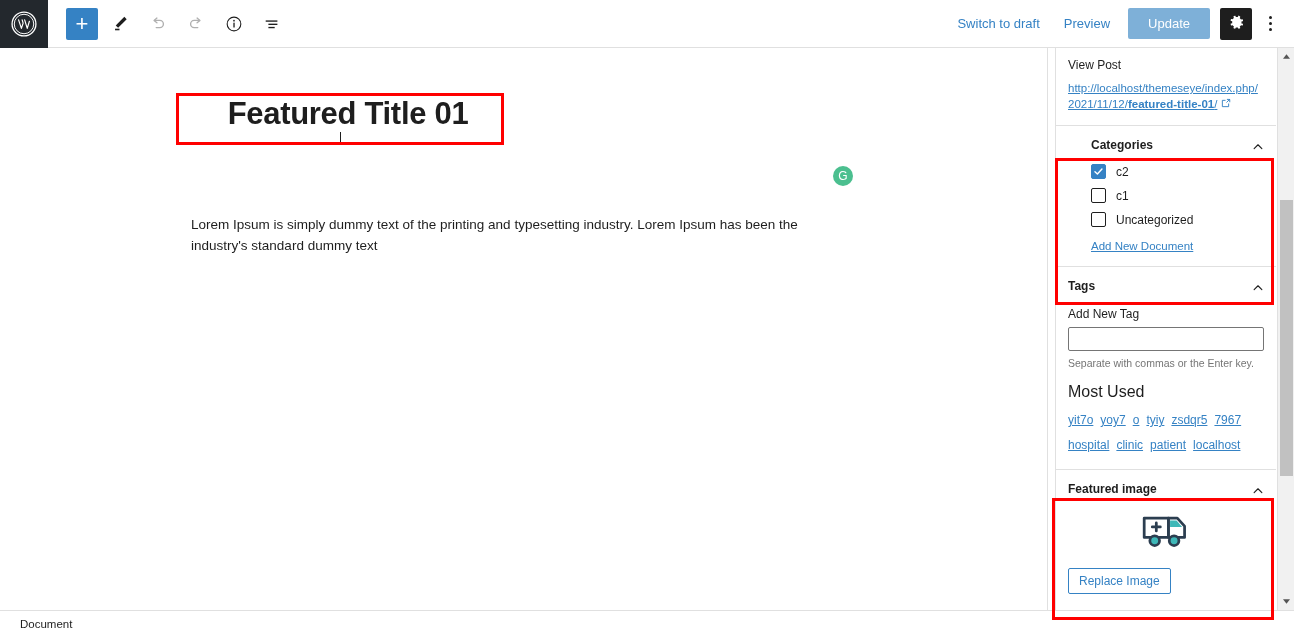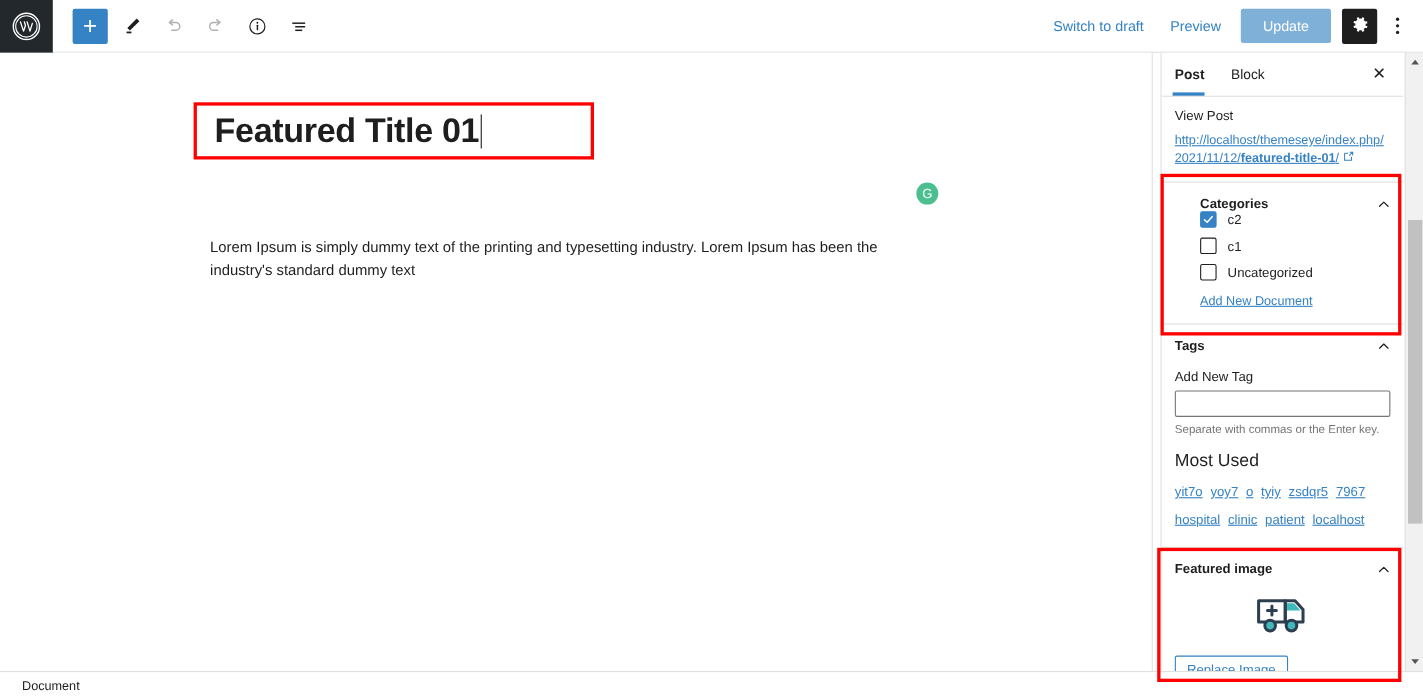--- a/index.html
+++ b/index.html
@@ -62,24 +62,24 @@
 
   
   .canvas {
     position: absolute; top: 48px; left: 0;
     width: 1047px; height: 562px;
     background: #ffffff;
     overflow: hidden;
   }
   .title-wrap {
     position: absolute; left: 176px; top: 45px;
-    width: 364px; height: 52px;
+    width: 328px; height: 52px;
     border: 3px solid #ff0000;
     background: #fff;
-    display: flex; align-items: center;
+    display: flex; align-items: center; flex-direction: column;
   }
   .post-title {
     font-size: 31px; font-weight: bold; color: #1e1e1e;
     letter-spacing: -0.3px; padding-left: 16px; white-space: nowrap;
     font-family: "Liberation Sans", sans-serif;
   }
   .caret {
     display: inline-block; width: 1px; height: 31px; background: #1e1e1e;
     vertical-align: middle; margin-left: 1px;
   }
@@ -137,21 +137,21 @@
 
   
   .panel { border-top: 1px solid #e0e0e0; padding: 12px; position: relative; }
   .panel-head {
     display: flex; align-items: center; justify-content: space-between;
     cursor: pointer;
   }
   .panel-title { font-size: 12px; font-weight: bold; color: #1e1e1e; }
   .chev { width: 12px; height: 12px; }
 
-  .cat-list { }
+  .cat-list { margin-top: 12px; }
   .cat-row { display: flex; align-items: center; margin-bottom: 9px; cursor: pointer; }
   .cbox {
     width: 15px; height: 15px; border: 1.5px solid #1e1e1e; border-radius: 2px;
     background: #fff; flex: 0 0 15px; display: flex; align-items: center; justify-content: center;
   }
   .cbox.checked { background: #3582c4; border-color: #3582c4; }
   .cat-name { font-size: 12px; color: #1e1e1e; margin-left: 10px; }
   .add-link {
     display: inline-block; margin-top: 2px; font-size: 11.5px;
     color: #3582c4; text-decoration: underline; cursor: pointer;
@@ -314,25 +314,20 @@
 
     <div class="grammarly">
       <span>G</span>
     </div>
   </div>
 
   <div class="sb-divider"></div>
 
   <div class="sidebar">
 
-    <div class="sb-tabs">
-      <button class="sb-tab active">Post</button>
-      <button class="sb-tab">Block</button>
-      <button class="sb-close">✕</button>
-    </div>
 
     <div class="sb-section">
       <div class="sb-label">View Post</div>
       <div class="sb-url"><span>http://localhost/themeseye/index.php/2021/11/12/</span><b>featured-title-01</b><span>/</span><span class="ext-icon"><svg width="11" height="11" viewBox="0 0 14 14">
               <path d="M3 3 H7 M3 3 V11 H11 V7" fill="none" stroke="#3582c4" stroke-width="1.2"></path>
               <path d="M8.6 5.4 L12.2 1.8 M9.3 1.8 H12.4 V4.9" fill="none" stroke="#3582c4" stroke-width="1.2" stroke-linecap="round"></path>
             </svg></span></div>
     </div>
 
     <div class="panel" style="margin-top:12px;padding-left:35px;">

